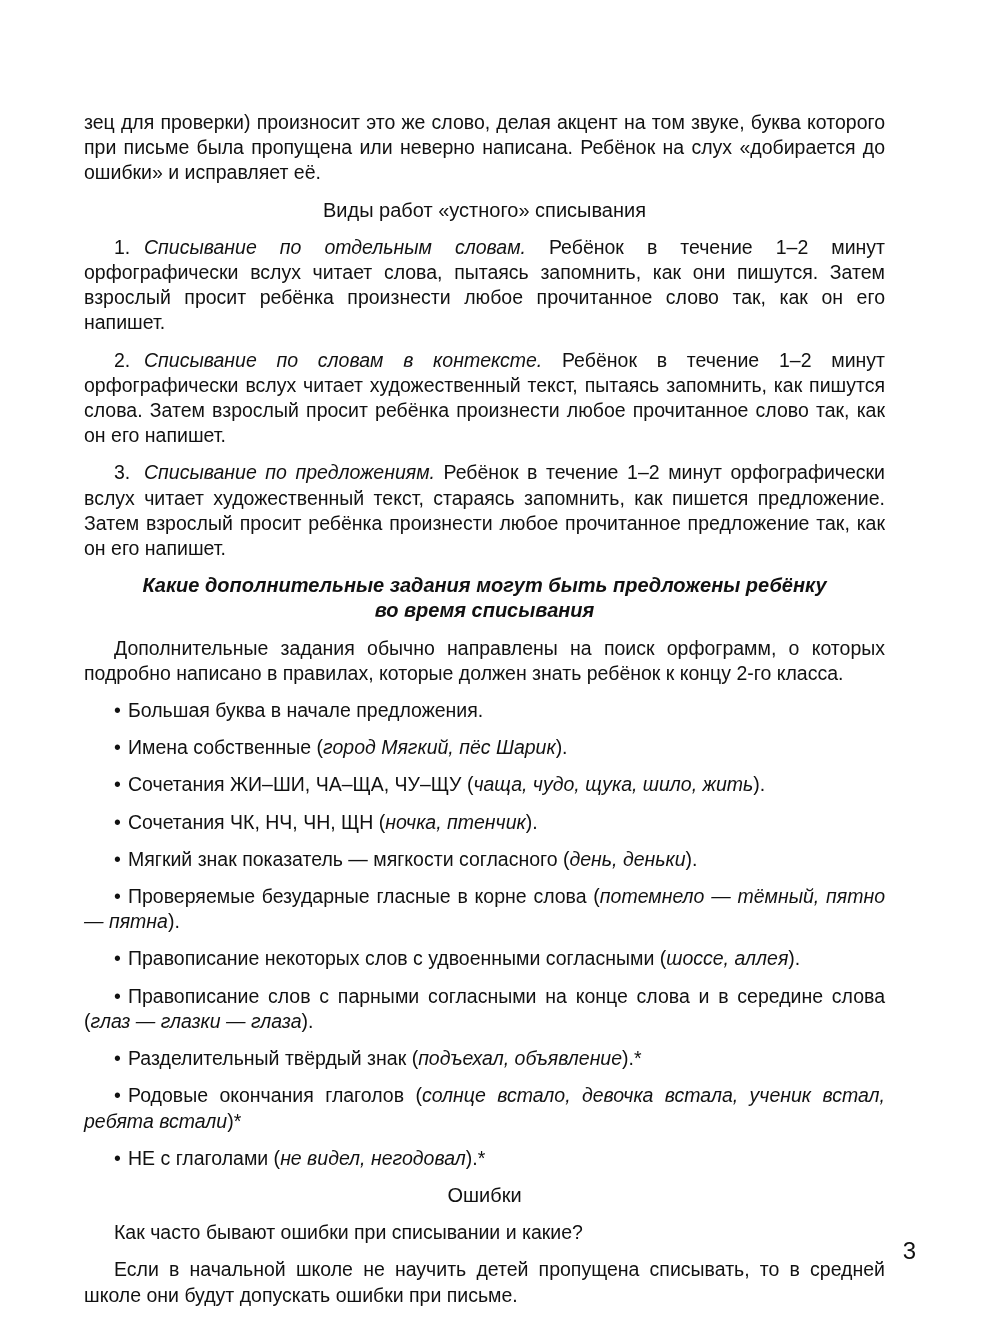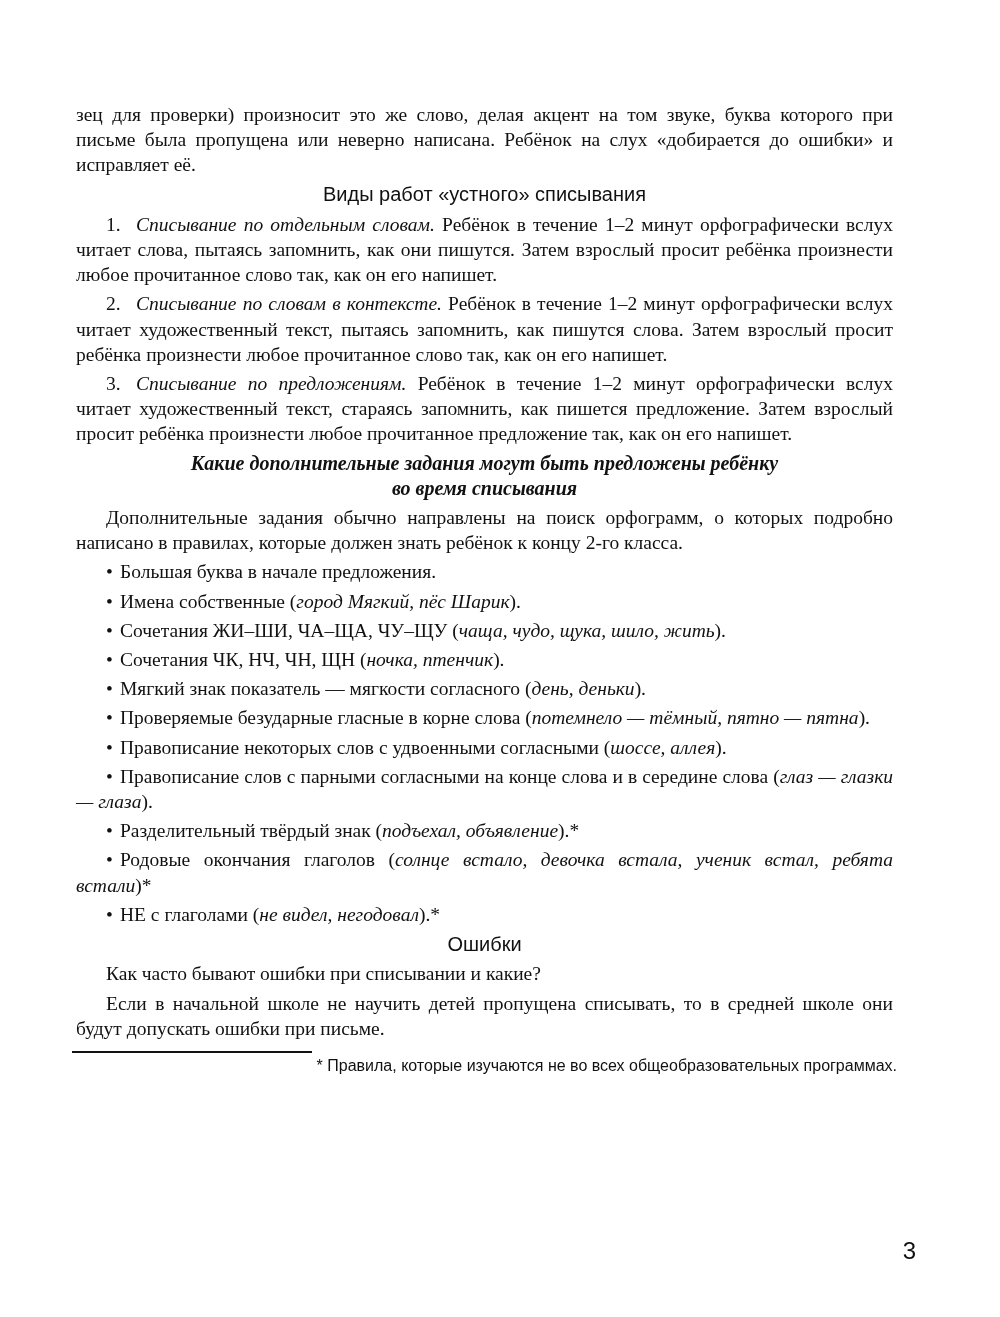--- a/index.html
+++ b/index.html
@@ -4,21 +4,21 @@
 <style>
   html, body { margin: 0; padding: 0; background: #ffffff; }
   body {
     width: 1000px; height: 1317px; position: relative; overflow: hidden;
     font-family: "Liberation Sans", sans-serif; color: #111;
   }
   .page {
     position: absolute; left: 72px; top: 98px; width: 825px;
     font-size: 19.5px; line-height: 25.2px;
   }
-  .p { text-align: justify; text-align-last: left; margin: 4px; font-family: Liberation Serif, serif; }
+  .p { text-align: justify; text-align-last: left; margin: 12px; }
   .ind { text-indent: 30px; }
   .h { text-align: center; font-weight: normal; margin: 0; font-size: 20px; }
   .hi { font-style: italic; font-weight: bold; }
   i { font-style: italic; }
   .bullet { text-indent: 30px; }
   .dot { display: inline-block; width: 14px; text-indent: 0; }
   .fn-line {
     width: 240px; border-top: 2px solid #111; margin-top: 10px; margin-bottom: 2px;
   }
   .fn { font-size: 16px; line-height: 22px; padding-left: 28px; margin: 0; text-align: right; }
@@ -32,21 +32,21 @@
 
 <div class="page">
   <p class="p">зец для проверки) произносит это же слово, делая акцент на том звуке, буква которого при письме была пропущена или неверно написана. Ребёнок на слух «добирается до ошибки» и исправляет её.</p>
 
   <p class="h" style="margin:3px 0 5px;">Виды работ «устного» списывания</p>
 
   <p class="p ind"><span class="num">1.</span><i>Списывание по отдельным словам.</i><span> Ребёнок в течение 1–2 минут орфографически вслух читает слова, пытаясь запомнить, как они пишутся. Затем взрослый просит ребёнка произнести любое прочитанное слово так, как он его напишет.</span></p>
   <p class="p ind"><span class="num">2.</span><i>Списывание по словам в контексте.</i><span> Ребёнок в течение 1–2 минут орфографически вслух читает художественный текст, пытаясь запомнить, как пишутся слова. Затем взрослый просит ребёнка произнести любое прочитанное слово так, как он его напишет.</span></p>
   <p class="p ind"><span class="num">3.</span><i>Списывание по предложениям.</i><span> Ребёнок в течение 1–2 минут орфографически вслух читает художественный текст, стараясь запомнить, как пишется предложение. Затем взрослый просит ребёнка произнести любое прочитанное предложение так, как он его напишет.</span></p>
 
-  <p class="h hi" style="margin-top:1px;font-family:Liberation Serif, serif;">
+  <p class="h hi" style="margin-top:1px;">
     <span>Какие дополнительные задания могут быть предложены ребёнку</span><br>
     <span>во время списывания</span>
   </p>
   <p class="p ind">Дополнительные задания обычно направлены на поиск орфограмм, о которых подробно написано в правилах, которые должен знать ребёнок к концу 2-го класса.</p>
 
   <div>
     <p class="p bullet"><span class="dot">•</span><span>Большая буква в начале предложения.</span></p>
     <p class="p bullet"><span class="dot">•</span><span>Имена собственные (</span><i>город Мягкий, пёс Шарик</i><span>).</span></p>
     <p class="p bullet"><span class="dot">•</span><span>Сочетания ЖИ–ШИ, ЧА–ЩА, ЧУ–ЩУ (</span><i>чаща, чудо, щука, шило, жить</i><span>).</span></p>
     <p class="p bullet"><span class="dot">•</span><span>Сочетания ЧК, НЧ, ЧН, ЩН (</span><i>ночка, птенчик</i><span>).</span></p>

